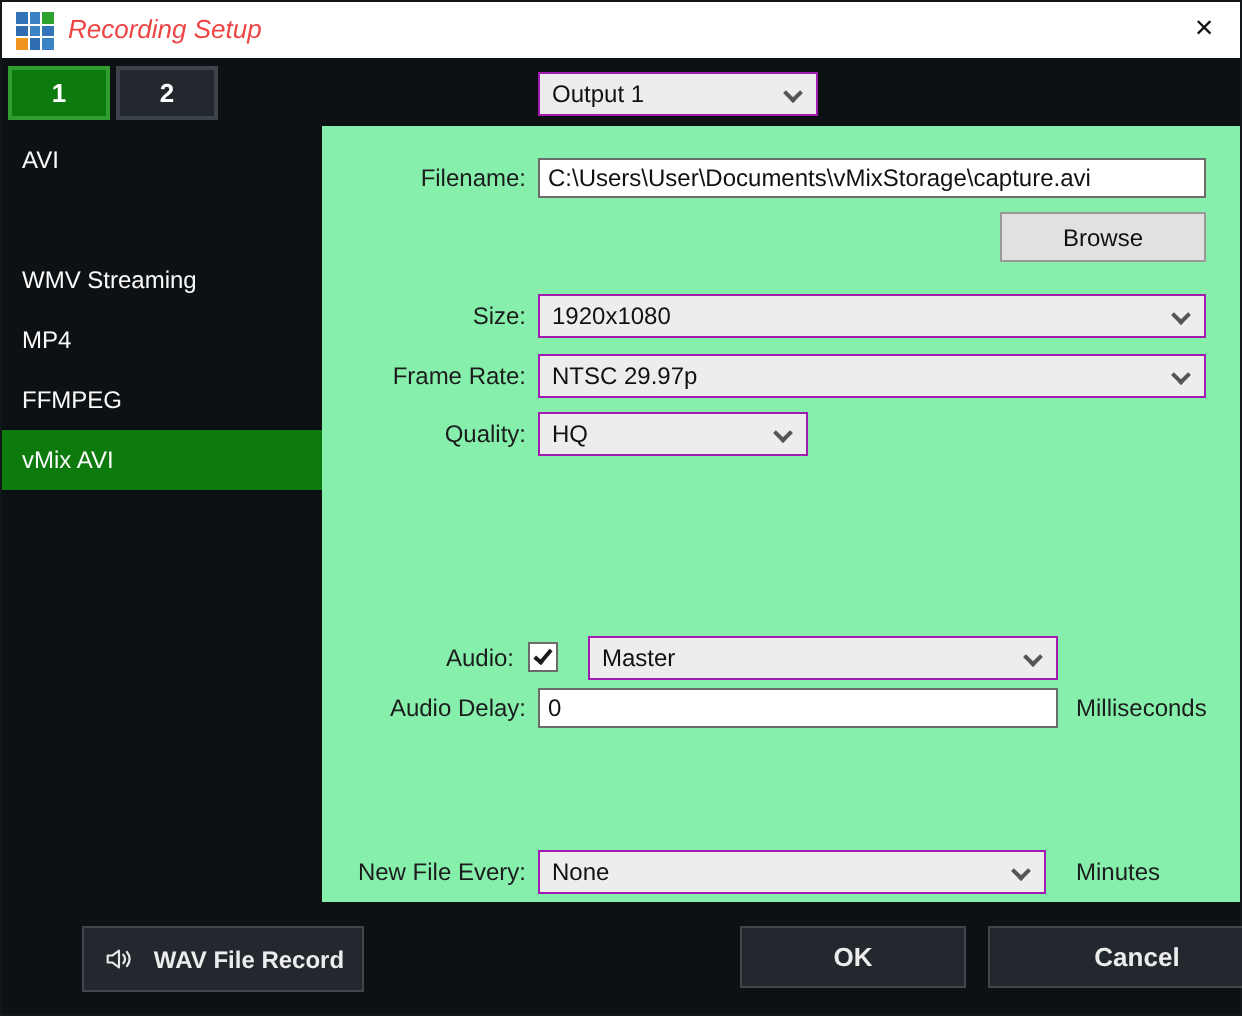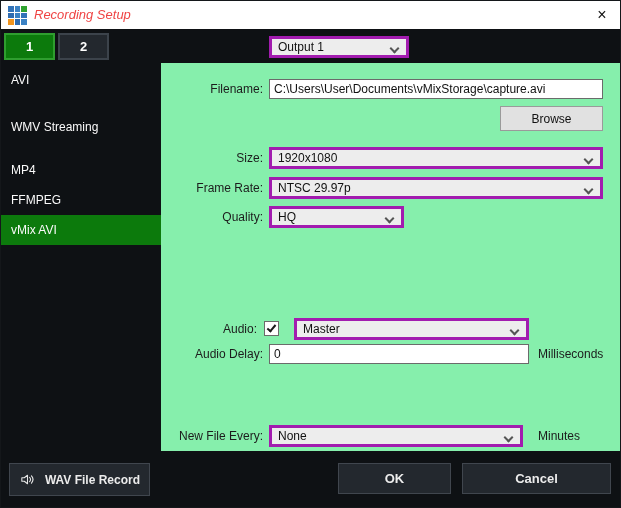--- a/index.html
+++ b/index.html
@@ -22,21 +22,21 @@
   .close-btn { position:absolute; right:6px; top:0; width:24px; height:28px; line-height:27px;
                text-align:center; font-size:16px; color:#111; cursor:pointer; }
 
   
   .tab { position:absolute; top:32px; width:51px; height:27px; text-align:center;
          line-height:23px; font-size:13px; font-weight:bold; color:#fff; cursor:pointer; }
   .tab-1 { left:3px;  background:var(--accent); border:2px solid #2f9e2f; }
   .tab-2 { left:57px; background:#23282e; border:2px solid #3c434b; }
 
   
-  .combo { position:absolute; background:#ededed; border:3px solid #a21caf; font-size:12px;
+  .combo { position:absolute; background:#ededed; border:1px solid #a21caf; font-size:12px;
            color:#111; cursor:pointer; }
   .combo .val { position:absolute; left:6px; top:0; bottom:0; display:flex; align-items:center;
                 white-space:nowrap; }
   .chev { position:absolute; right:8px; top:6px; width:7px; height:7px;
           border-left:2px solid #555; border-bottom:2px solid #555;
           transform:rotate(-45deg); }
   .tbox { position:absolute; background:#fff; border:1px solid #6b6b6b; font-size:12px;
           color:#111; padding:0 4px; display:flex; align-items:center; white-space:nowrap;
           overflow:hidden; }
 
@@ -55,21 +55,21 @@
 
   .checkbox { position:absolute; width:15px; height:15px; background:#fff; border:1px solid #6b6b6b;
               cursor:pointer; }
   .checkbox .mark { position:absolute; left:4px; top:1px; width:5px; height:9px;
                     border-right:2px solid #1a1a1a; border-bottom:2px solid #1a1a1a;
                     transform:rotate(40deg); }
 
   
   .btn-dark { position:absolute; background:#23282e; border:1px solid #40464e; color:#ececec;
               font-weight:bold; font-size:13px; display:flex; align-items:center;
-              justify-content:center; cursor:pointer; }
+              justify-content:center; cursor:pointer;margin-left:32px; }
   .wav-btn { left:8px; top:462px; width:141px; height:33px; font-size:12px; gap:9px; }
   .ok-btn { left:337px; top:462px; width:113px; height:31px; }
   .cancel-btn { left:461px; top:462px; width:149px; height:31px; }
   .spk { width:17px; height:17px; flex:0 0 auto; }
 </style>
 </head>
 <body>
 
 <div class="window">
 
@@ -91,21 +91,21 @@
 
   <div class="tab tab-1">1</div>
   <div class="tab tab-2">2</div>
 
   <div class="combo" style="left:268px; top:35px; width:140px; height:22px;">
     <span class="val">Output 1</span>
     <span class="chev"></span>
   </div>
 
   <div class="side-item" style="top:64px;">AVI</div>
-  <div class="side-item" style="top:111px;">WMV Streaming</div>
+  <div class="side-item" style="top:124px;">WMV Streaming</div>
   <div class="side-item" style="top:154px;">MP4</div>
   <div class="side-item" style="top:184px;">FFMPEG</div>
   <div class="side-item selected" style="top:214px;">vMix AVI</div>
 
   <div class="panel">
 
     <div class="flabel" style="top:16px; line-height:20px;">Filename:</div>
     <div class="tbox" style="left:108px; top:16px; width:334px; height:20px;">C:\Users\User\Documents\vMixStorage\capture.avi</div>
 
     <div class="btn-light" style="left:339px; top:43px; width:103px; height:25px;">Browse</div>

